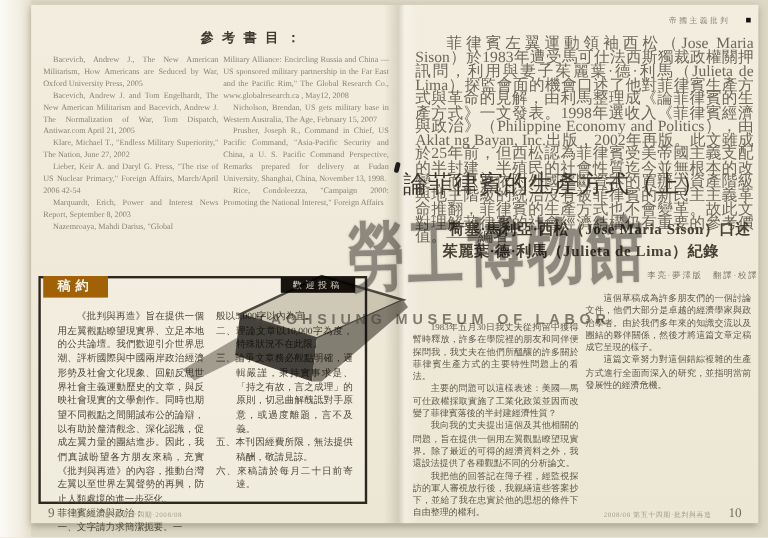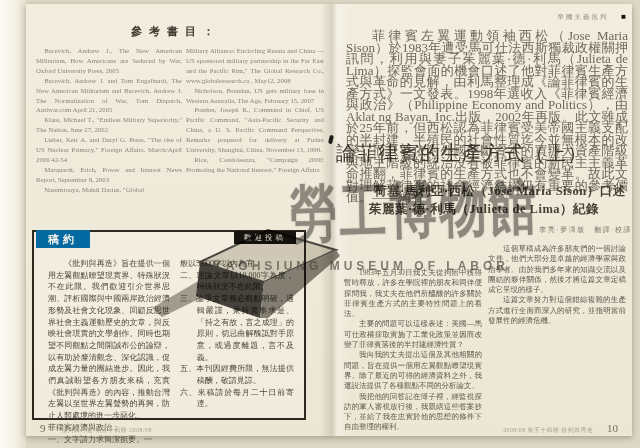--- a/index.html
+++ b/index.html
@@ -11,31 +11,31 @@
         background:linear-gradient(180deg,#f2edde 0%,#efe9d9 55%,#ece6d4 100%);
         box-shadow:0 2px 6px rgba(60,50,30,.35);}
   .gutter{position:absolute;left:320px;top:4px;width:30px;height:432px;
         background:linear-gradient(90deg,rgba(0,0,0,0) 0%,rgba(80,70,50,.16) 40%,rgba(255,255,255,.28) 58%,rgba(0,0,0,0) 100%);}
 
   section{position:absolute;top:4px;height:432px;}
   .page-left{left:26px;width:300px;}
   .page-right{left:336px;width:296px;}
 
   .ref-heading{position:absolute;top:20px;left:0;width:100%;margin:0;text-align:center;
-        font-size:11px;font-weight:bold;letter-spacing:7px;color:#3f3a30;}
+        font-size:11px;font-weight:bold;letter-spacing:7px;color:#3f3a30;padding-left:36px;}
   .bib{position:absolute;top:42px;font-size:6.8px;line-height:9.9px;color:#8a8476;
         text-align:justify;}
   .bib.c1{left:10px;width:146px;}
   .bib.c2{left:160px;width:138px;}
   .bib p{margin:0;text-indent:1.2em;}
   .bib p.cont{text-indent:0;}
 
   .subbox{position:absolute;left:6px;top:226px;width:270px;height:186px;
         border:2px solid #2c2820;background:rgba(250,247,238,.35);}
-  .tab{position:absolute;left:2px;top:-2px;width:54px;height:18px;background:#0369a1;
+  .tab{position:absolute;left:2px;top:-2px;width:54px;height:18px;background:#a16207;
         color:#f6f3ea;font-size:11px;font-weight:bold;letter-spacing:4px;
         text-align:center;line-height:18px;}
   .badge{position:absolute;right:8px;top:-1px;width:62px;height:13px;background:#17130e;
         color:#f6f3ea;font-size:7.5px;letter-spacing:3px;text-align:center;line-height:13px;}
   .boxcol{position:absolute;top:26px;font-size:8px;line-height:11.7px;color:#4d473b;
         text-align:justify;}
   .boxcol1{left:14px;width:122px;}
   .boxcol2{left:146px;width:114px;}
   .boxcol p{margin:0;}
   .boxcol p.ind{text-indent:2em;}
@@ -104,21 +104,21 @@
       <p class="cont">Military Alliance: Encircling Russia and China — US sponsored military partnership in the Far East and the Pacific Rim," The Global Research Co., www.globalresearch.ca , May12, 2008</p>
       <p>Nicholson, Brendan, US gets military base in Western Australia, The Age, February 15, 2007</p>
       <p>Prusher, Joseph R., Command in Chief, US Pacific Command, "Asia-Pacific Security and China, a U. S. Pacific Command Perspective, Remarks prepared for delivery at Fudan University, Shanghai, China, November 13, 1998.</p>
       <p>Rice, Condoleezza, "Campaign 2000: Promoting the National Interest," Foreign Affairs</p>
     </div>
 
     <div class="subbox">
       <div class="tab">稿約</div>
       <div class="badge">歡迎投稿</div>
       <div class="boxcol boxcol1">
-        <p class="ind">《批判與再造》旨在提供一個用左翼觀點瞭望現實界、特殊狀況不在此限。我們歡迎引介世界思潮、評析國際與中國兩岸政治經濟形勢及社會文化現象、回顧反思世界社會主義運動歷史的文章，與反映社會現實的文學創作。同時也期望不同觀點之間開誠布公的論辯，以有助於釐清觀念、深化認識，促成左翼力量的團結進步。因此，我們真誠盼望各方朋友來稿，充實《批判與再造》的內容，推動台灣左翼以至世界左翼聲勢的再興，防止人類處境的進一步惡化。</p>
+        <p class="ind">《批判與再造》旨在提供一個用左翼觀點瞭望現實界、立足本地的公共論壇。我們歡迎引介世界思潮、評析國際與中國兩岸政治經濟形勢及社會文化現象、回顧反思世界社會主義運動歷史的文章，與反映社會現實的文學創作。同時也期望不同觀點之間開誠布公的論辯，以有助於釐清觀念、深化認識，促成左翼力量的團結進步。因此，我們真誠盼望各方朋友來稿，充實《批判與再造》的內容，推動台灣左翼以至世界左翼聲勢的再興，防止人類處境的進一步惡化。</p>
         <p class="cont">菲律賓經濟與政治：</p>
         <p class="cont">一、文字請力求簡潔扼要。一</p>
       </div>
       <div class="boxcol boxcol2">
         <p class="cont">般以5,000字以內為宜。</p>
         <p class="hang">二、理論文章以10,000字為度，特殊狀況不在此限。</p>
         <p class="hang">三、論爭文章務必觀點明確，邏輯嚴謹，秉持實事求是、「持之有故，言之成理」的原則，切忌曲解醜詆對手原意，或過度離題，言不及義。</p>
         <p class="hang">五、本刊因經費所限，無法提供稿酬，敬請見諒。</p>
         <p class="hang">六、來稿請於每月二十日前寄達。</p>
       </div>

